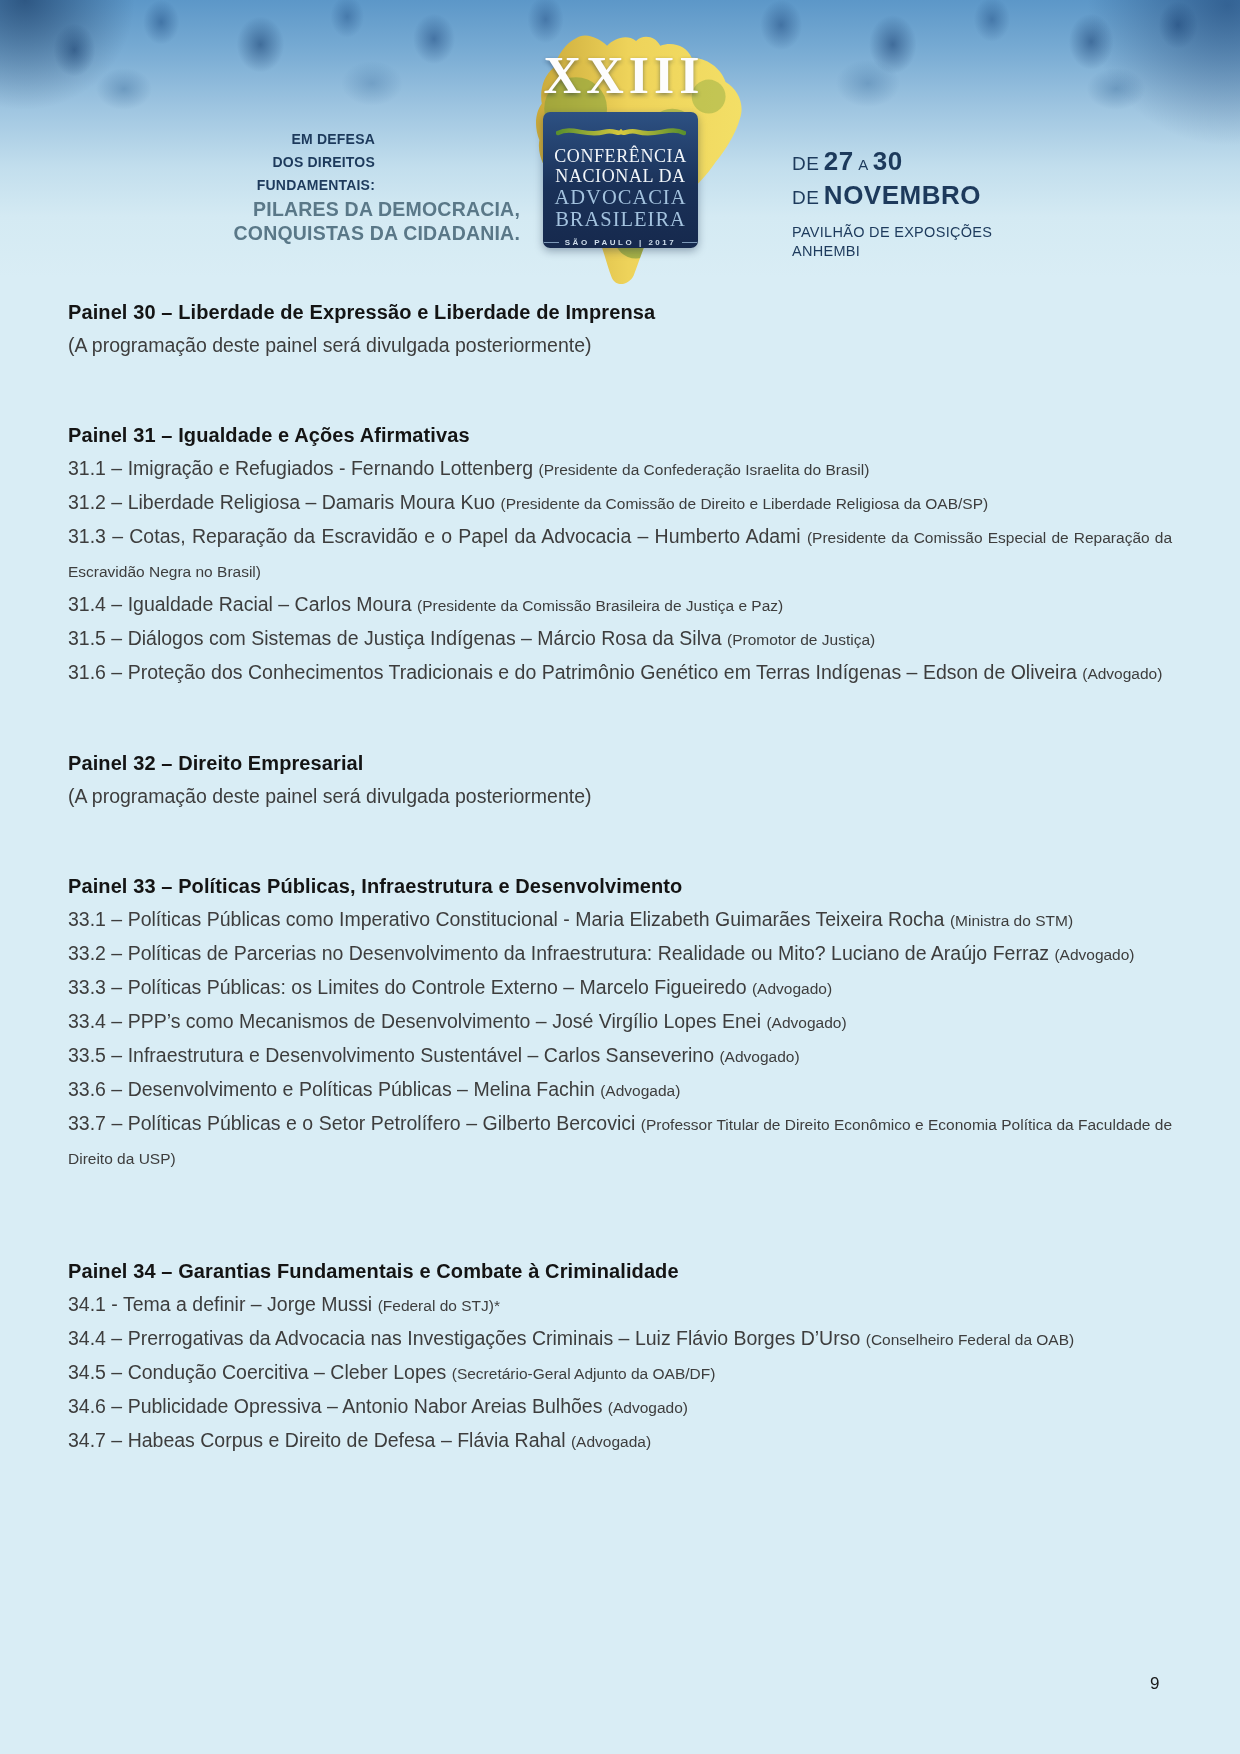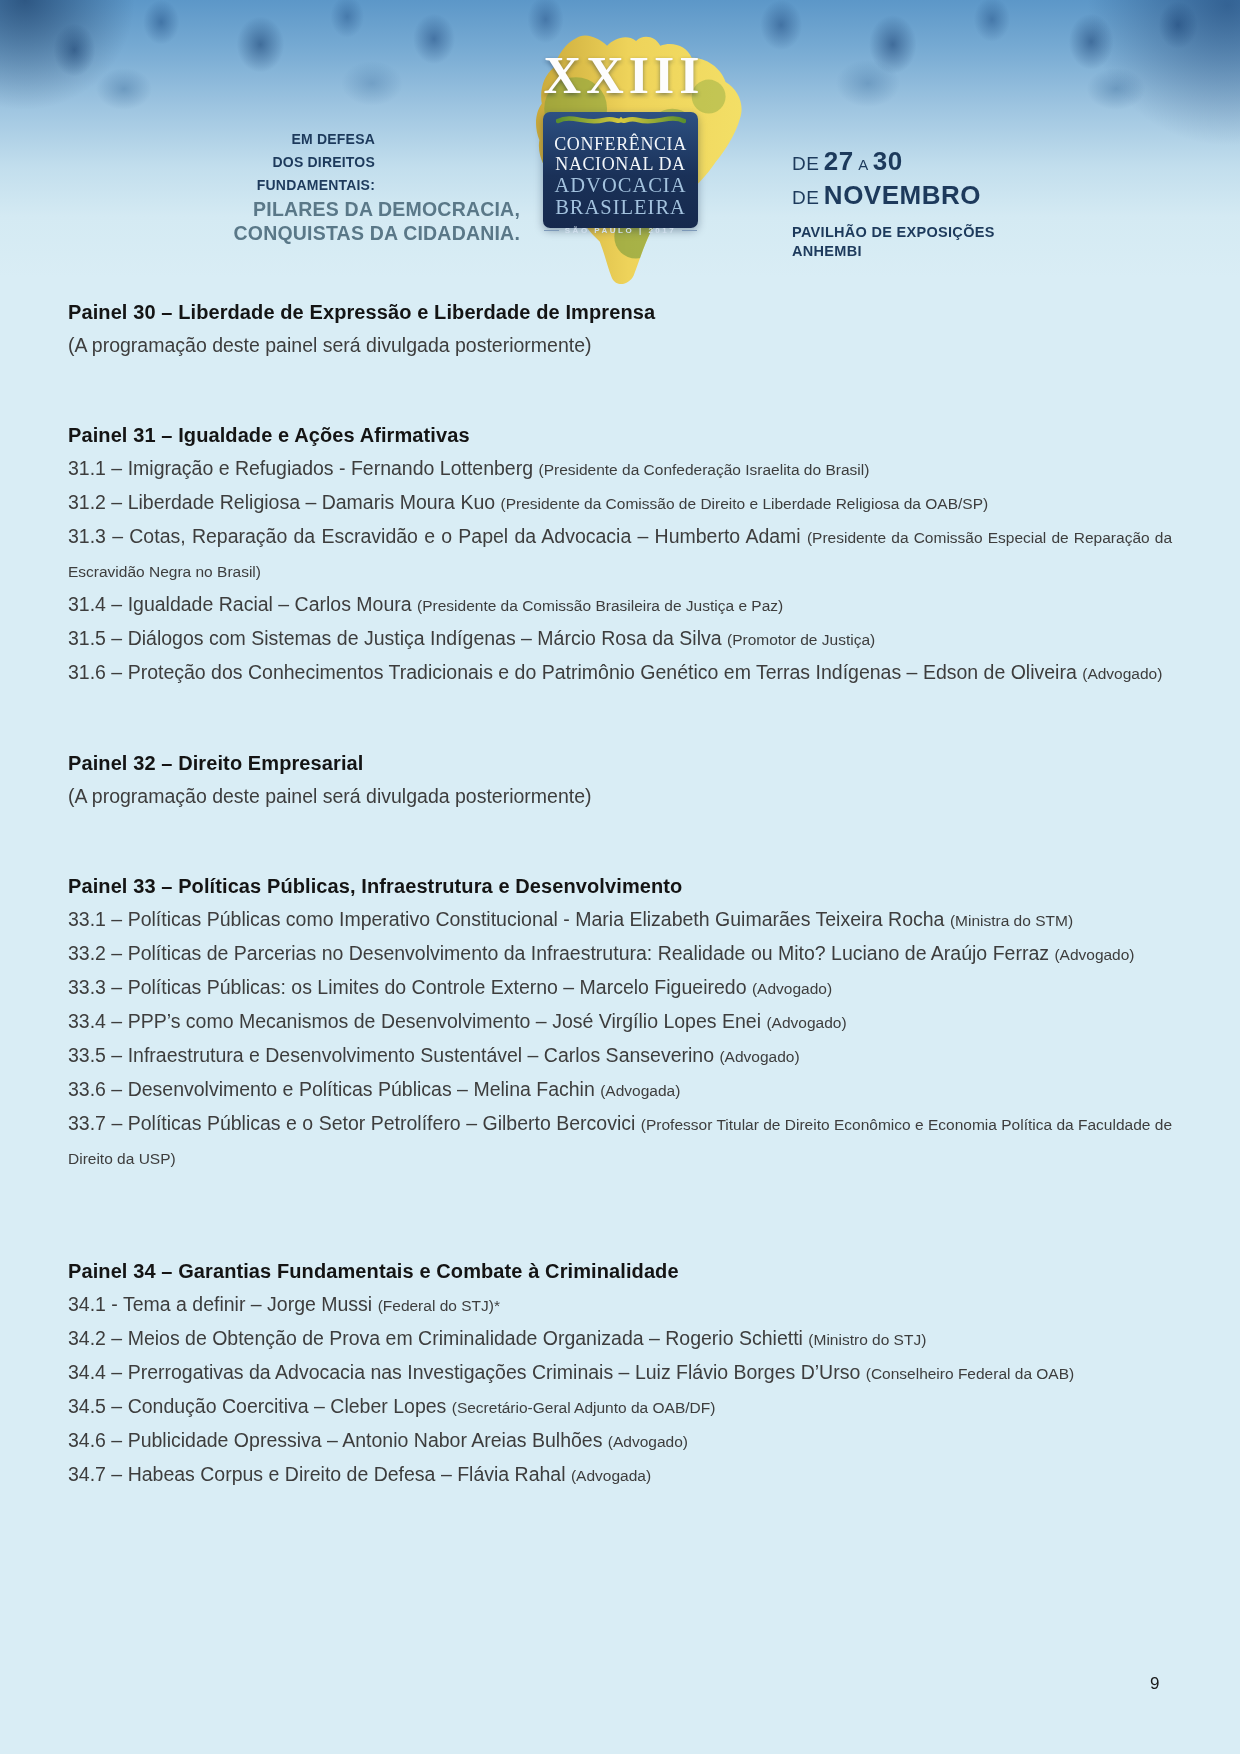--- a/index.html
+++ b/index.html
@@ -32,37 +32,37 @@
   
   .tagline{position:absolute;left:170px;top:128px;width:350px;text-align:right;}
   .tagline .strong{padding-right:145px;font-weight:bold;font-size:14px;line-height:23px;color:#1d3a5c;letter-spacing:.2px;}
   .tagline .soft{font-weight:bold;font-size:19.5px;line-height:24px;color:#5a7888;letter-spacing:.2px;}
 
   
   .map-wrap{position:absolute;left:488px;top:24px;width:272px;height:266px;}
   .edition{position:absolute;left:488px;top:46px;width:272px;text-align:center;
     font-family:"Liberation Serif",serif;font-weight:bold;font-size:52px;letter-spacing:5px;
     color:#fdfdfd;text-shadow:0 2px 4px rgba(10,30,60,.45);}
-  .logo-box{position:absolute;left:543px;top:112px;width:155px;height:116px;border-radius:7px;
+  .logo-box{position:absolute;left:543px;top:112px;width:155px;height:136px;border-radius:7px;
     background:linear-gradient(180deg,#2d5183 0%,#1a3158 55%,#16294d 100%);
-    box-shadow:0 3px 8px rgba(10,30,60,.35);text-align:center;padding-top:0;box-sizing:border-box;}
+    box-shadow:0 3px 8px rgba(10,30,60,.35);text-align:center;padding-top:12px;box-sizing:border-box;}
   .logo-box .ribbon{display:block;margin:0 auto 6px auto;}
   .logo-title{font-family:"Liberation Serif",serif;font-size:18px;line-height:20px;color:#f2f6fa;letter-spacing:.6px;}
   .logo-accent{font-family:"Liberation Serif",serif;font-weight:normal;font-size:20.5px;line-height:22px;color:#a3c2de;letter-spacing:1px;}
   .logo-loc{margin-top:8px;display:flex;align-items:center;justify-content:center;gap:6px;color:#cfdeec;}
   .logo-loc .dash{display:inline-block;width:15px;border-top:1px solid #7d99b8;}
   .logo-loc .loc-text{font-size:8px;font-weight:bold;letter-spacing:2.5px;}
 
   
   .dates{position:absolute;left:792px;top:146px;color:#1d3a5c;white-space:nowrap;}
   .dates .row{line-height:30px;}
   .dates .sm{font-size:19px;font-weight:500;letter-spacing:.5px;}
   .dates .xs{font-size:15px;font-weight:500;}
   .dates .big{font-size:26px;font-weight:800;letter-spacing:.5px;}
-  .dates .venue{margin-top:9px;font-size:14.5px;font-weight:bold;line-height:19px;letter-spacing:.3px;}
+  .dates .venue{margin-top:9px;font-size:14.5px;font-weight:normal;line-height:19px;letter-spacing:.3px;}
 
   
   .content{position:absolute;left:68px;top:296px;width:1104px;}
   .section{margin-top:57px;}
   .section:first-child{margin-top:0;}
   .section.extra-gap{margin-top:80px;}
   .section-title{margin:0;font-size:20px;line-height:33px;font-weight:bold;color:#141414;letter-spacing:.1px;}
   .note{margin:0;font-size:19.5px;line-height:33px;color:#3d3d3d;}
   .items{margin:0;padding:0;list-style:none;}
   .item{margin:0;font-size:19.5px;line-height:33px;color:#3d3d3d;text-align:justify;}
@@ -199,21 +199,20 @@
   <li class="item"><span>33.7 – Políticas Públicas e o Setor Petrolífero – Gilberto Bercovici </span><span class="role">(Professor Titular de Direito Econômico e Economia Política da Faculdade de Direito da USP)</span></li>
 </ul>
   </section>
 
   <section class="section extra-gap">
     <h2 class="section-title">Painel 34 – Garantias Fundamentais e Combate à Criminalidade</h2>
 
     <ul class="items">
   <li class="item"><span>34.1 - Tema a definir – Jorge Mussi </span><span class="role">(Federal do STJ)*</span></li>
 
-  <li class="item"><span>34.2 – Meios de Obtenção de Prova em Criminalidade Organizada – Rogerio Schietti </span><span class="role">(Ministro do STJ)</span></li>
 
 
   <li class="item"><span>34.4 – Prerrogativas da Advocacia nas Investigações Criminais – Luiz Flávio Borges D’Urso </span><span class="role">(Conselheiro Federal da OAB)</span></li>
 
   <li class="item"><span>34.5 – Condução Coercitiva – Cleber Lopes </span><span class="role">(Secretário-Geral Adjunto da OAB/DF)</span></li>
 
   <li class="item"><span>34.6 – Publicidade Opressiva – Antonio Nabor Areias Bulhões </span><span class="role">(Advogado)</span></li>
 
   <li class="item"><span>34.7 – Habeas Corpus e Direito de Defesa – Flávia Rahal </span><span class="role">(Advogada)</span></li>
 </ul>

